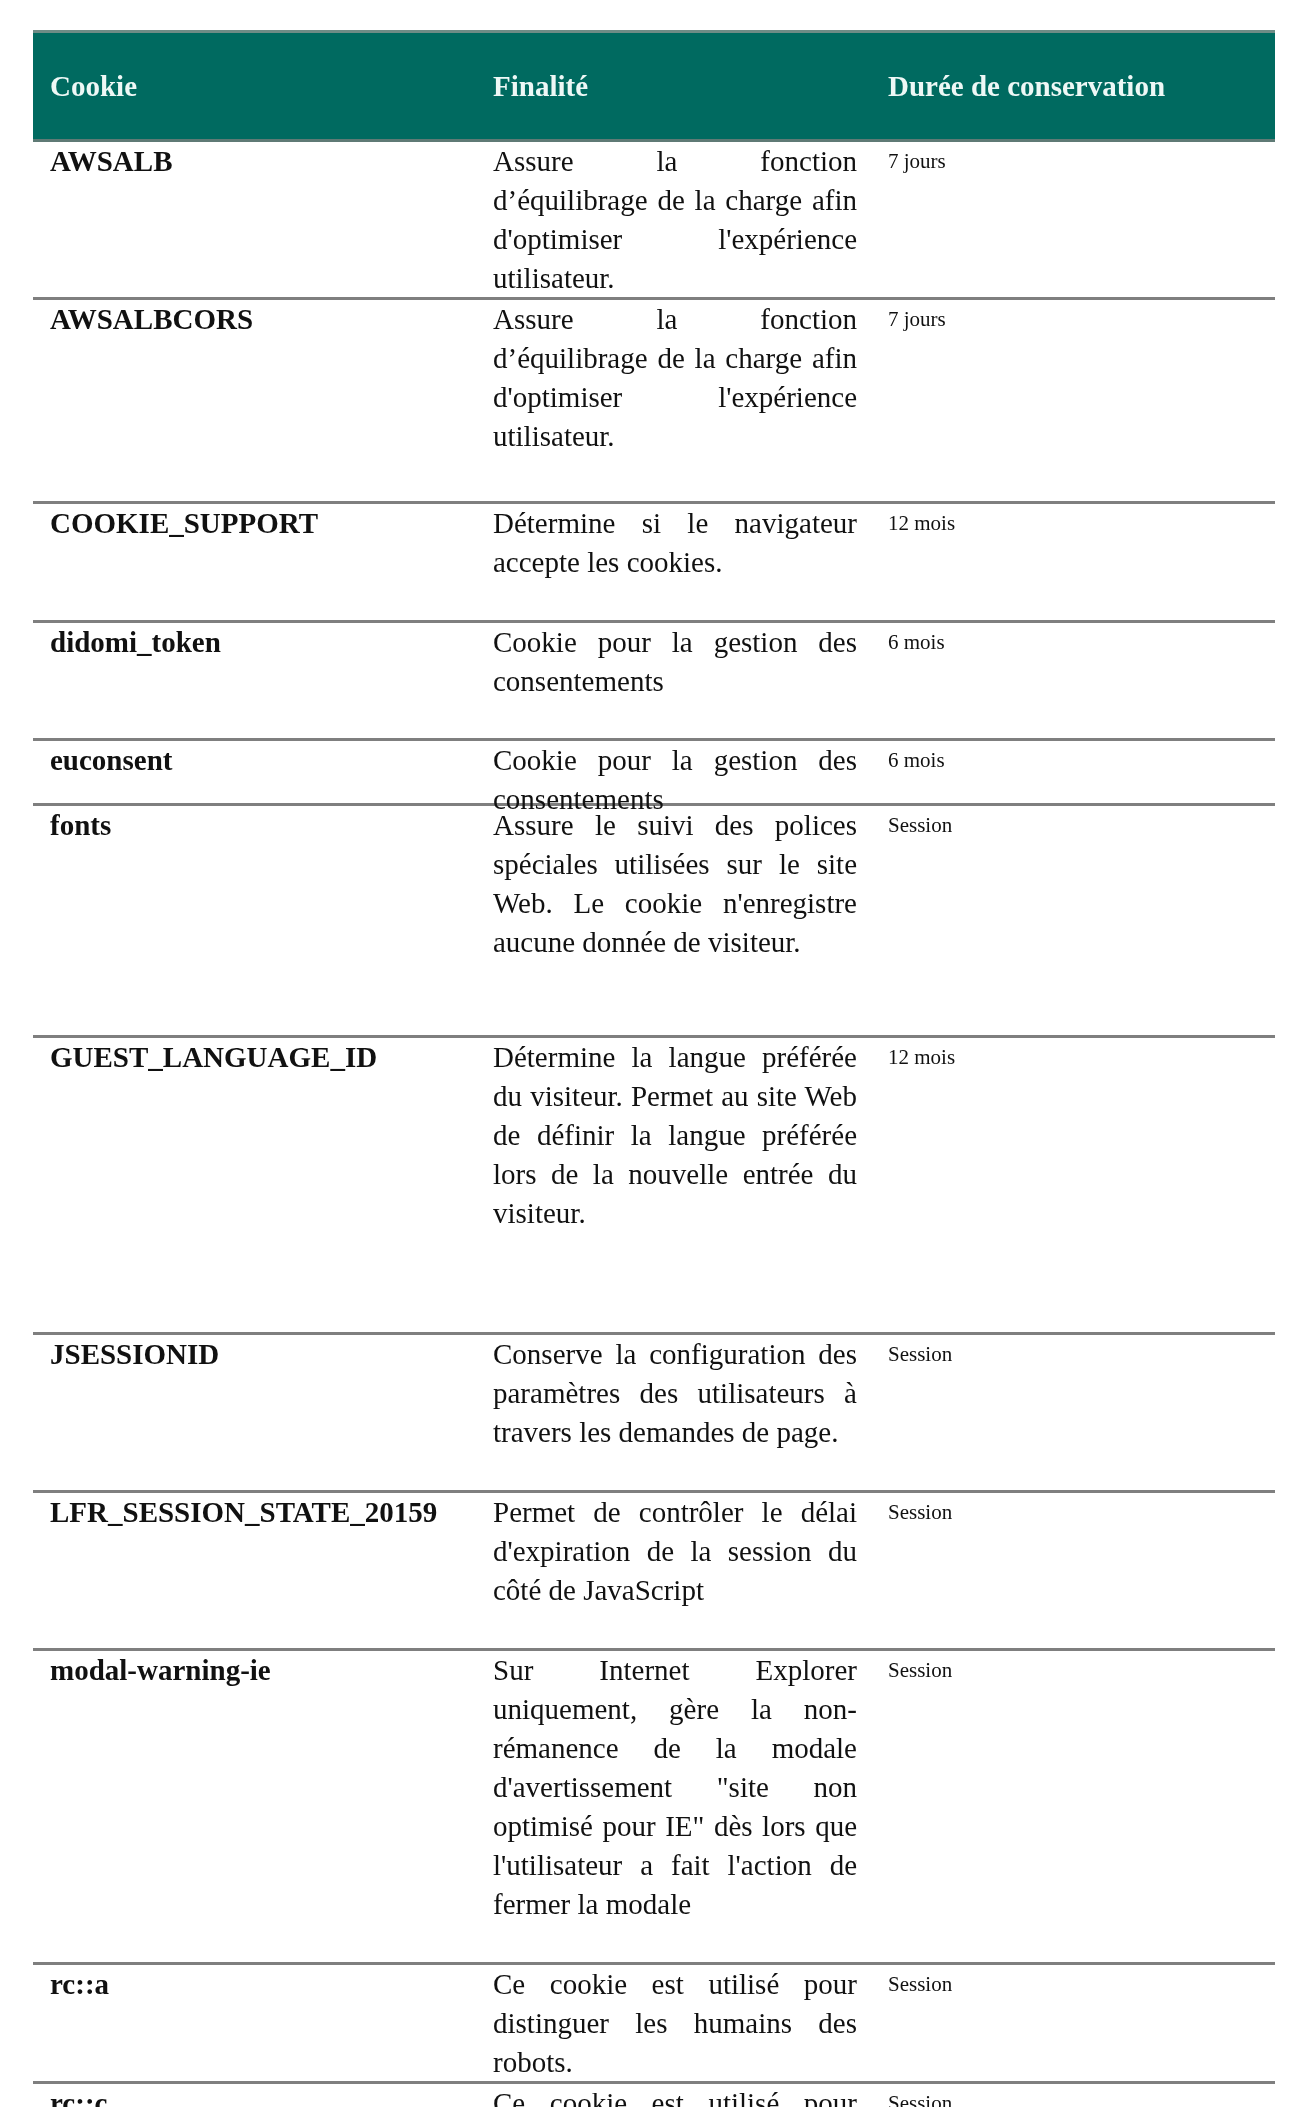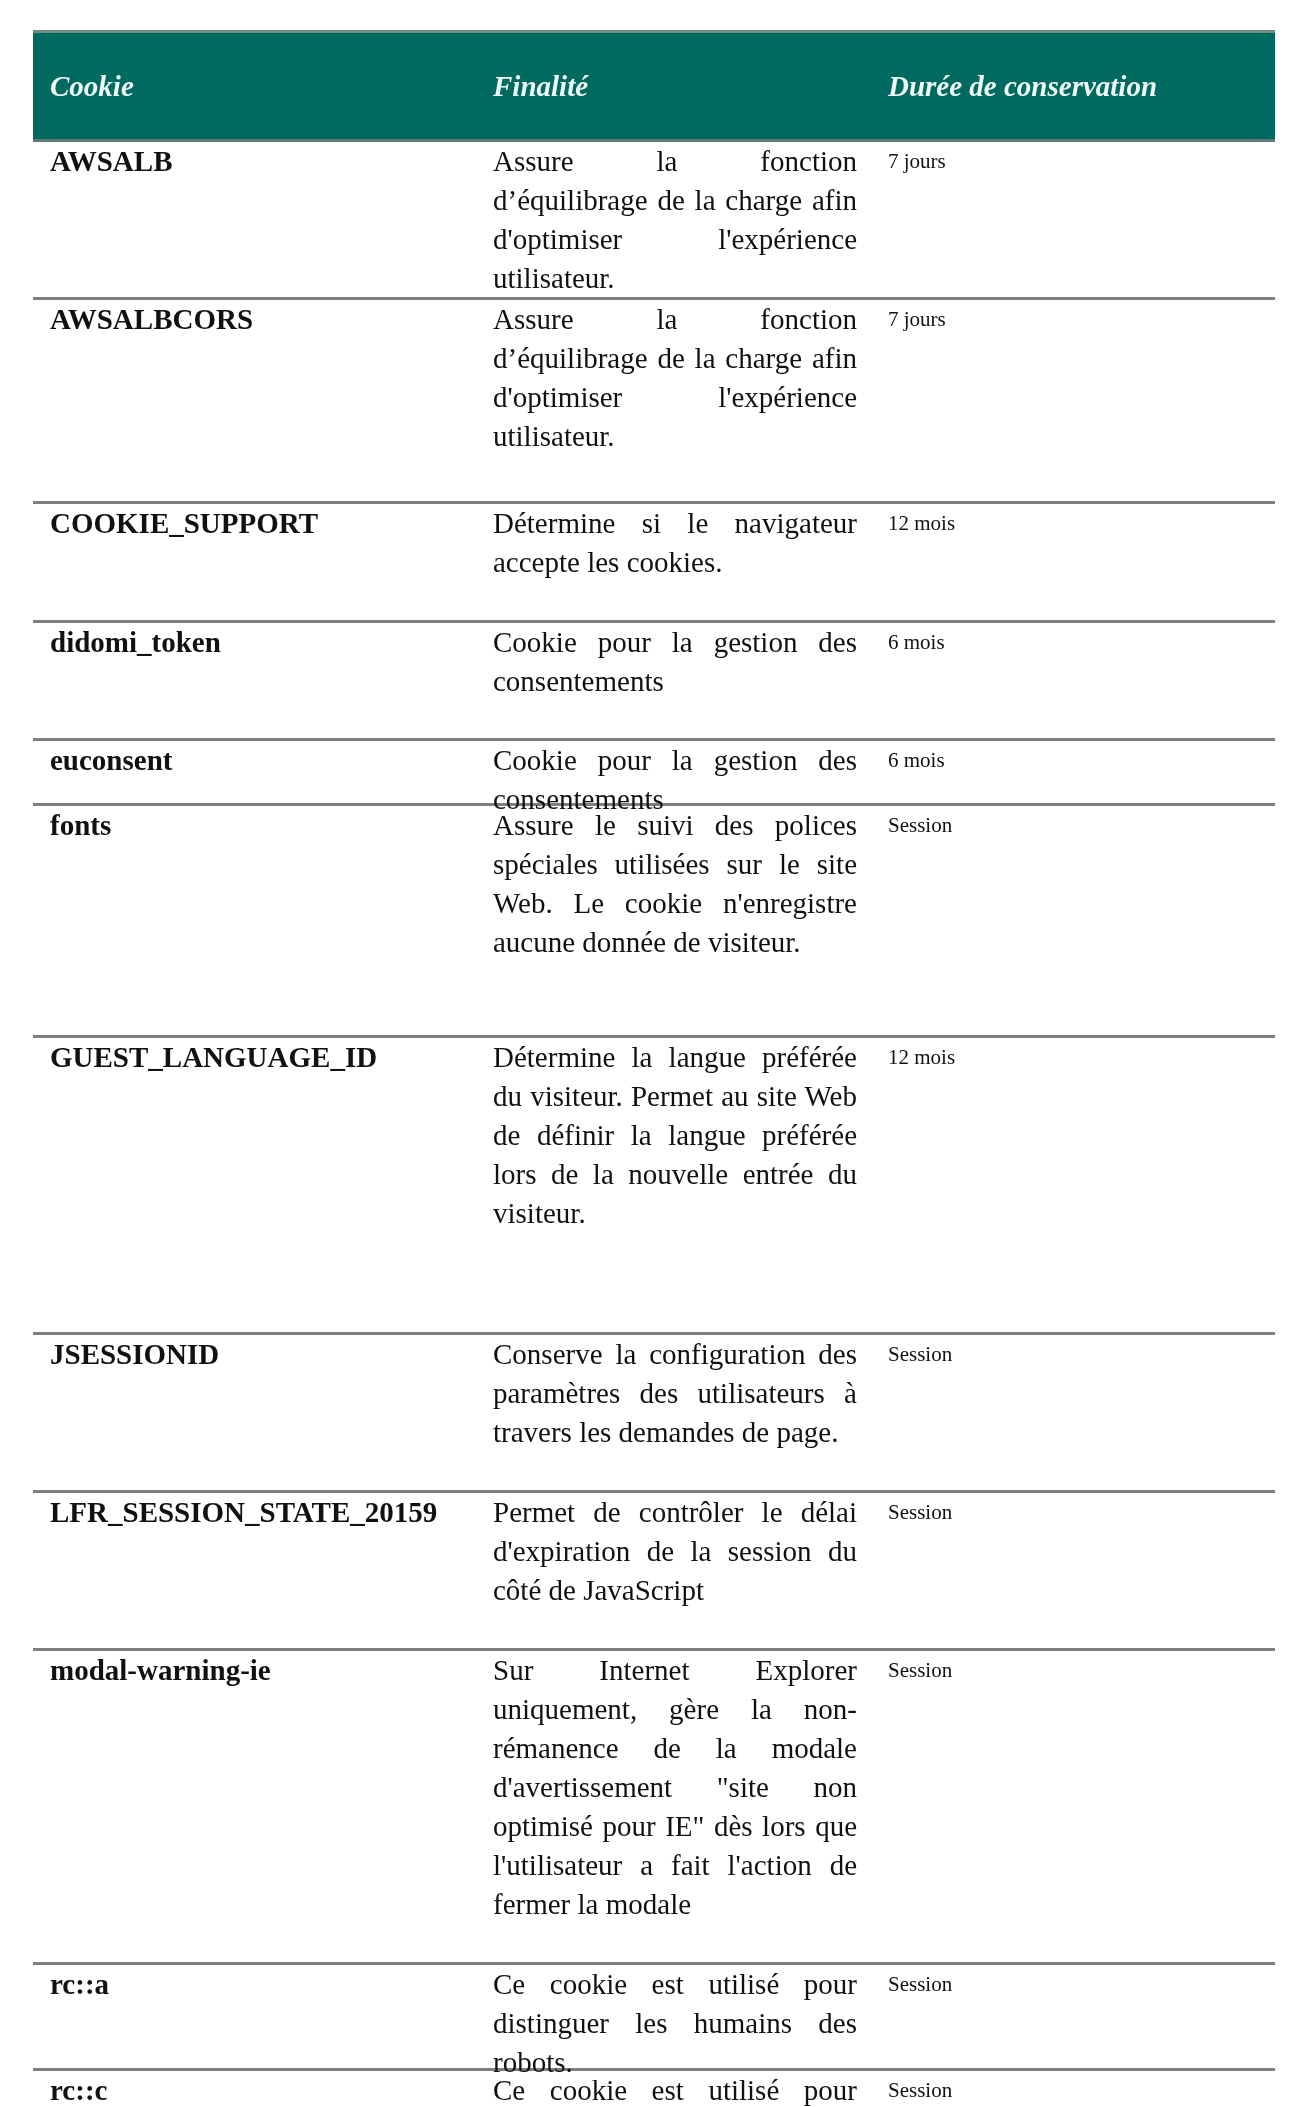--- a/index.html
+++ b/index.html
@@ -1,21 +1,21 @@
 <!DOCTYPE html>
 <html><head>
   <meta charset="utf-8">
   <style>
     html, body { margin: 0; padding: 0; background: #ffffff; }
     body { width: 1305px; height: 2107px; position: relative; overflow: hidden;
            font-family: "Liberation Serif", serif; color: #111; }
     .table { position: absolute; left: 33px; top: 30px; width: 1242px; }
     .header { background: #006a60; border-top: 3px solid #6f8c86; border-bottom: 3px solid #5f7a75;
               height: 112px; display: flex; align-items: center; color: #eef8f6;
-              font-weight: bold; font-size: 29px; box-sizing: border-box; font-style: italic; }
+              font-weight: bold; font-size: 29px; box-sizing: border-box; }
     .header .c1 { width: 460px; padding-left: 17px; box-sizing: border-box; }
     .header .c2 { width: 395px; }
     .header .c3 { flex: 1; }
     .row { display: flex; border-bottom: 3px solid #7f7f7f; box-sizing: border-box; font-family: Liberation Serif, serif; }
     .row .name { width: 460px; padding-left: 17px; box-sizing: border-box; font-weight: bold;
                  font-size: 29px; line-height: 39px; white-space: nowrap; }
     .row .desc { width: 364px; font-size: 29px; line-height: 39px; text-align: justify;
                  text-align-last: left; box-sizing: border-box; }
     .row .dur { flex: 1; padding-left: 31px; font-size: 21px; line-height: 39px; }
   </style>
@@ -72,21 +72,21 @@
   <div class="row" style="height:158px">
     <div class="name">LFR_SESSION_STATE_20159</div>
     <div class="desc">Permet de contrôler le délai d'expiration de la session du côté de JavaScript</div>
     <div class="dur">Session</div>
   </div>
   <div class="row" style="height:314px">
     <div class="name">modal-warning-ie</div>
     <div class="desc">Sur Internet Explorer uniquement, gère la non-rémanence de la modale d'avertissement "site non optimisé pour IE" dès lors que l'utilisateur a fait l'action de fermer la modale</div>
     <div class="dur">Session</div>
   </div>
-  <div class="row" style="height:106px">
+  <div class="row" style="height:119px">
     <div class="name">rc::a</div>
     <div class="desc">Ce cookie est utilisé pour distinguer les humains des robots.</div>
     <div class="dur">Session</div>
   </div>
   <div class="row" style="height:118px">
     <div class="name">rc::c</div>
     <div class="desc">Ce cookie est utilisé pour distinguer les humains des robots.</div>
     <div class="dur">Session</div>
   </div>
 </div>

